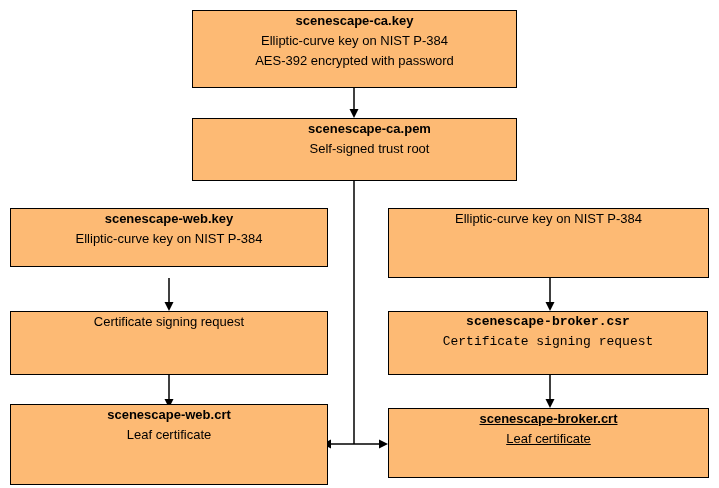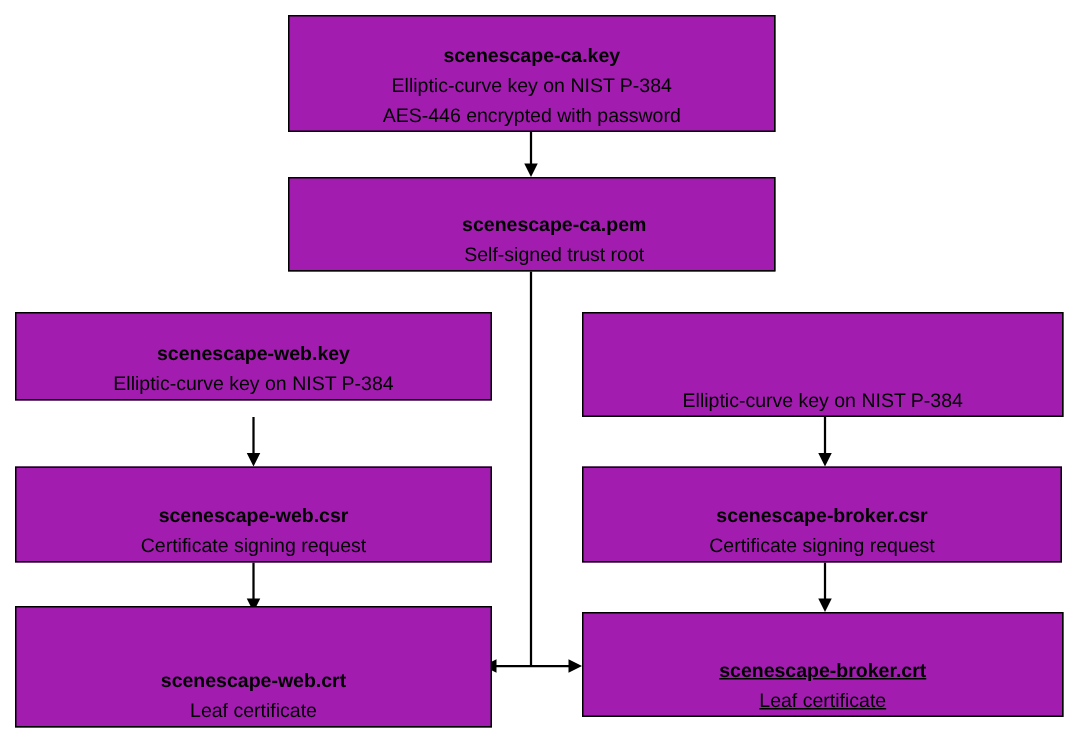--- a/index.html
+++ b/index.html
@@ -14,25 +14,25 @@
     position: relative;
     width: 719px;
     height: 488px;
     background: #ffffff;
     overflow: hidden;
   }
   .node {
     position: absolute;
     box-sizing: border-box;
     border: 1px solid #000000;
-    background: #a21caf;
+    background: #fdba74;
     display: flex;
     flex-direction: column;
     align-items: center;
-    justify-content: flex-end;
+    justify-content: flex-start;
     text-align: center;
     color: #000000;
     z-index: 2;
   }
   .node .title {
     font-weight: bold;
     font-size: 13px;
     line-height: 20px;
   }
   .node .line {
@@ -98,43 +98,42 @@
   <div class="edge" style="left:544px; top:375px; width:12px; height:33px;">
     <svg width="12" height="33" viewBox="0 0 12 33">
       <line x1="6" y1="0" x2="6" y2="25" stroke="#000000" stroke-width="1.5"></line>
       <polygon points="6,33 1.5,24 10.5,24" fill="#000000"></polygon>
     </svg>
   </div>
 
   <div class="node" style="left:192px; top:10px; width:325px; height:78px;">
     <div class="title">scenescape-ca.key</div>
     <div class="line">Elliptic-curve key on NIST P-384</div>
-    <div class="line">AES-446 encrypted with password</div>
+    <div class="line">AES-392 encrypted with password</div>
   </div>
 
   <div class="node" style="left:192px; top:118px; width:325px; height:63px;padding-left:30px;">
     <div class="title">scenescape-ca.pem</div>
     <div class="line">Self-signed trust root</div>
   </div>
 
   <div class="node" style="left:10px; top:208px; width:318px; height:59px;">
     <div class="title">scenescape-web.key</div>
     <div class="line">Elliptic-curve key on NIST P-384</div>
   </div>
 
   <div class="node" style="left:388px; top:208px; width:321px; height:70px;">
     <div class="line">Elliptic-curve key on NIST P-384</div>
   </div>
 
   <div class="node" style="left:10px; top:311px; width:318px; height:64px;">
-    <div class="title">scenescape-web.csr</div>
     <div class="line">Certificate signing request</div>
   </div>
 
-  <div class="node" style="left:388px; top:311px; width:320px; height:64px;">
+  <div class="node" style="left:388px; top:311px; width:320px; height:64px;font-family:Liberation Mono, monospace;">
     <div class="title">scenescape-broker.csr</div>
     <div class="line">Certificate signing request</div>
   </div>
 
   <div class="node" style="left:10px; top:404px; width:318px; height:81px;">
     <div class="title">scenescape-web.crt</div>
     <div class="line">Leaf certificate</div>
   </div>
 
   <div class="node" style="left:388px; top:408px; width:321px; height:70px;text-decoration:underline;">

